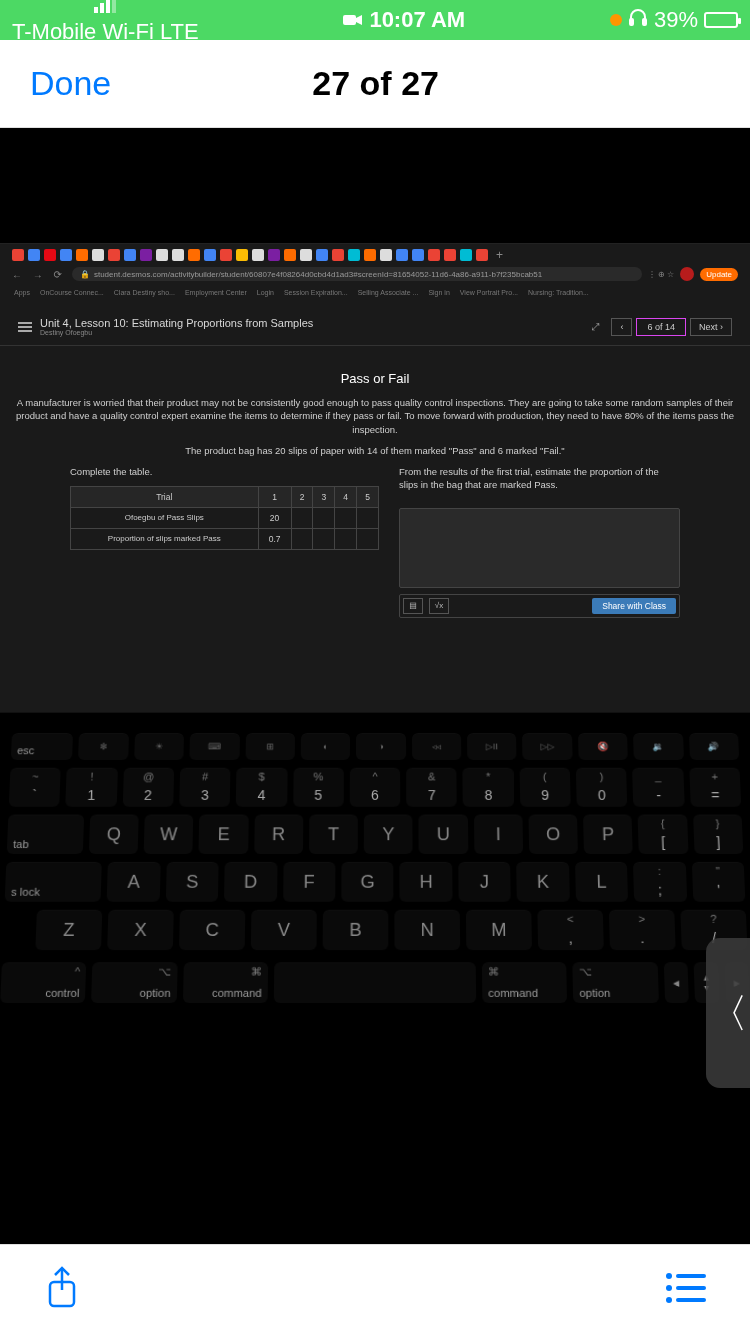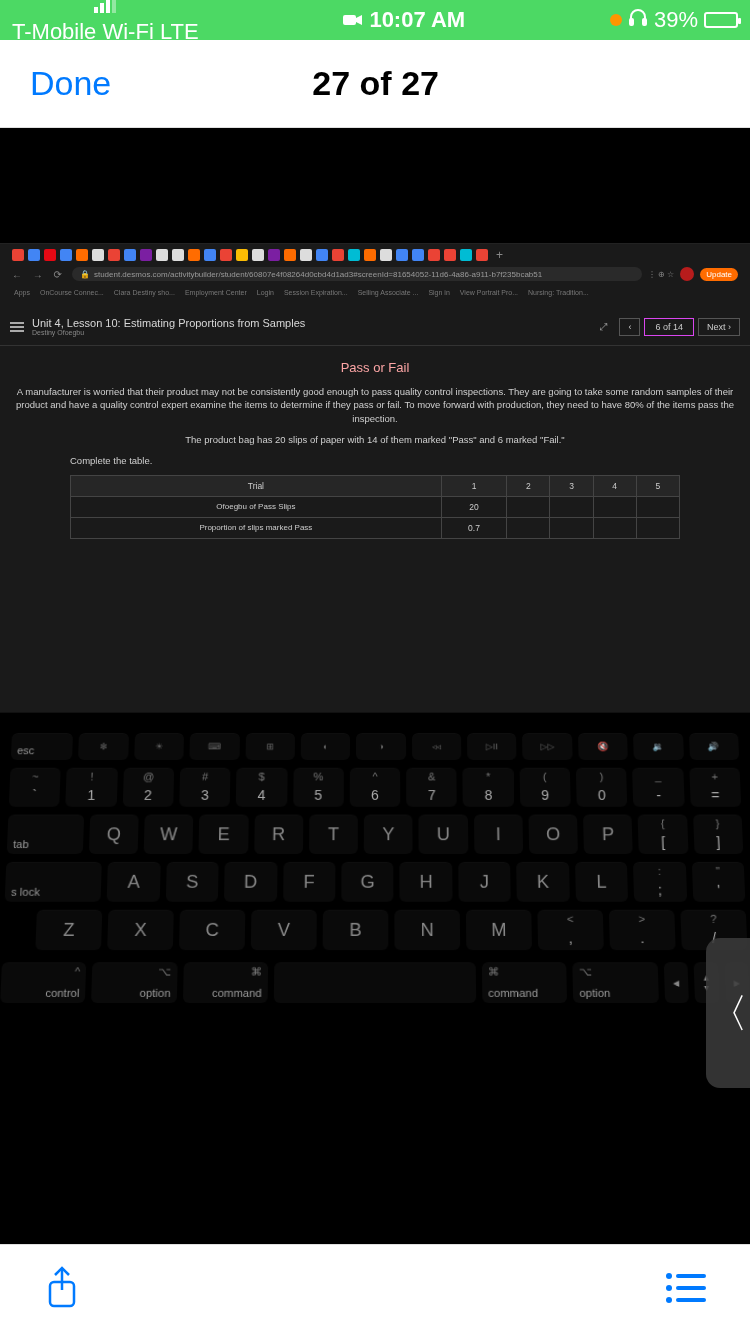--- a/index.html
+++ b/index.html
@@ -104,36 +104,36 @@
   .desmos {
     background: #1a1a1a;
     height: 404px;
     color: #d8d8d8;
     font-family: Arial, sans-serif;
     font-size: 10px;
     padding: 0;
     overflow: hidden;
   }
   .desmos-header {
-    display:flex; align-items:center; padding:6px 10px;
+    display:flex; align-items:center; padding:6px 18px;
     border-bottom: 1px solid #333;
     height: 38px;
   }
   .hamburger { width:14px; display:flex; flex-direction:column; gap:2px; margin-right:8px;}
   .hamburger span{height:2px;background:#aaa;}
   .lesson-block { flex:1; }
   .lesson-title { font-size:11px; color:#d8d8d8;}
   .lesson-sub { font-size:7px; color:#888;}
   .expand-icon { color:#aaa; font-size:10px; margin:0 12px;}
   .pager { display:flex; gap:4px; align-items:center;}
   .pager-btn { border:1px solid #555; padding:3px 8px; font-size:9px; color:#ccc; background:#1a1a1a;}
   .pager-count { border:1px solid #d946ef; padding:3px 10px; font-size:9px; color:#ccc;}
 
   .desmos-body { padding: 8px 10px 10px 10px; }
-  .section-title { text-align:center; font-size:13px; color:#fca5a5; margin:6px 0 10px 0;}
+  .section-title { text-align:center; font-size:13px; color:#ffffff; margin:17px 0 10px 0;}
   .body-text { font-size:9.5px; color:#d0d0d0; text-align:center; line-height:1.4; margin-bottom:8px; padding:0 6px;}
   .body-text.left { text-align:left; padding:0;}
   .columns { display:flex; gap:20px; margin-top:8px; padding:0 60px;}
   .col-left { flex:1.1;}
   .col-right { flex:1;}
 
   .data-table {
     border-collapse: collapse;
     width: 100%;
     font-size: 8.5px;
@@ -383,20 +383,29 @@
                 <td class="row-label">Proportion of slips marked Pass</td>
                 <td>0.7</td>
                 <td></td>
                 <td></td>
                 <td></td>
                 <td></td>
               </tr>
             </tbody>
               </table>
           </div>
+          <div class="col-right">
+            <div class="body-text left">From the results of the first trial, estimate the proportion of the slips in the bag that are marked Pass.</div>
+            <div class="answer-box"></div>
+            <div class="answer-toolbar">
+              <div class="tool-btn">▤</div>
+              <div class="tool-btn">√x</div>
+              <div class="share-btn">Share with Class</div>
+            </div>
+          </div>
         </div>
       </div>
     </div>
   </div>
 
   <div class="keyboard">
    <div class="kb-inner">
 
     <div class="key-row">
       <div class="key fn label-bl">esc</div>

